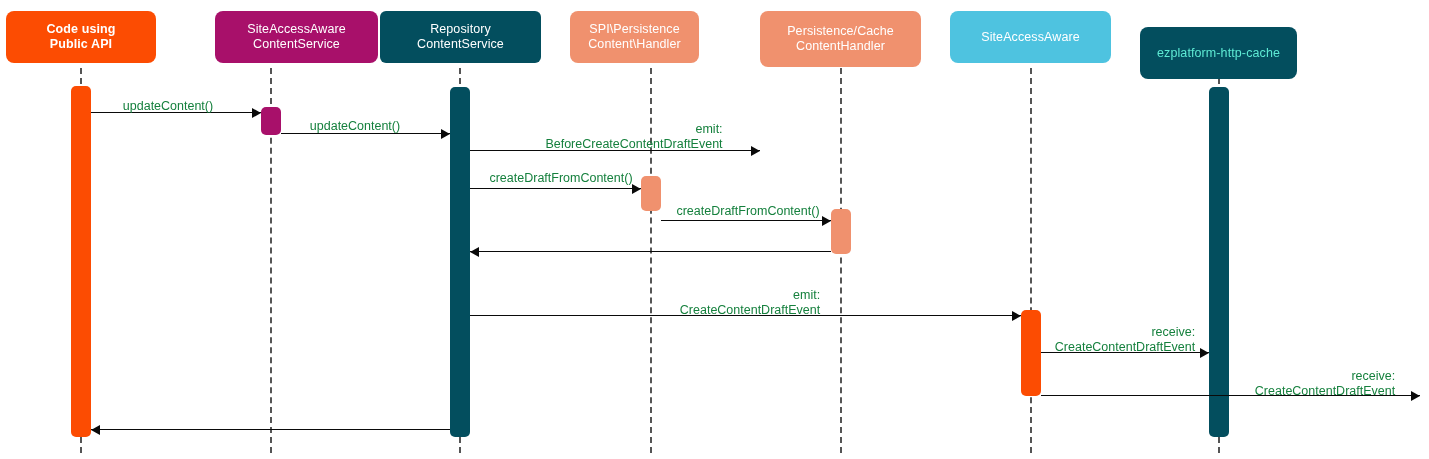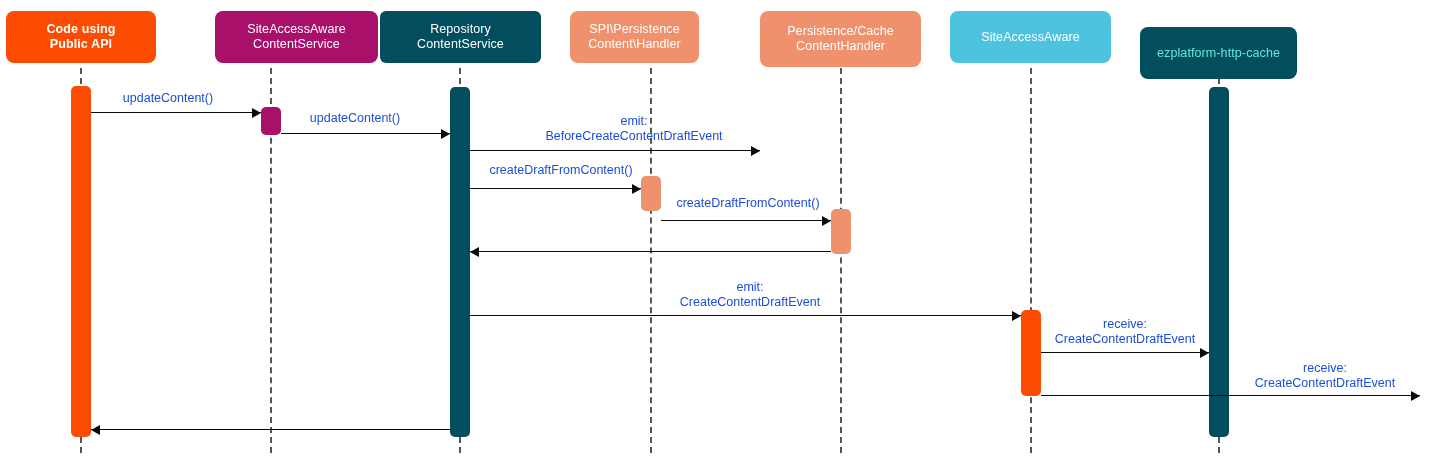--- a/index.html
+++ b/index.html
@@ -62,24 +62,25 @@
   .msg-arrow.right {
     border-left: 9px solid #0a0a0a;
   }
   .msg-arrow.left {
     border-right: 9px solid #0a0a0a;
   }
   .msg-label {
     position: absolute;
     font-size: 12.5px;
     line-height: 15px;
-    color: #1d4ed8;
-    text-align: center;
+    color: #15803d;
+    text-align: right;
     white-space: pre-line;
     transform: translateX(-50%);
+    margin-top: 8px;
   }
 </style>
 </head>
 <body>
 
 <div id="diagram-root" style="width: 1429px; height: 459px; background: rgb(255, 255, 255);">
   <div id="lifelines-layer">
       <div class="lifeline" style="left: 80px; top: 68px; height: 385px; border-left-color: rgb(85, 85, 85);"></div>
       <div class="lifeline" style="left: 270px; top: 68px; height: 385px; border-left-color: rgb(85, 85, 85);"></div>
       <div class="lifeline" style="left: 459px; top: 68px; height: 385px; border-left-color: rgb(85, 85, 85);"></div>

